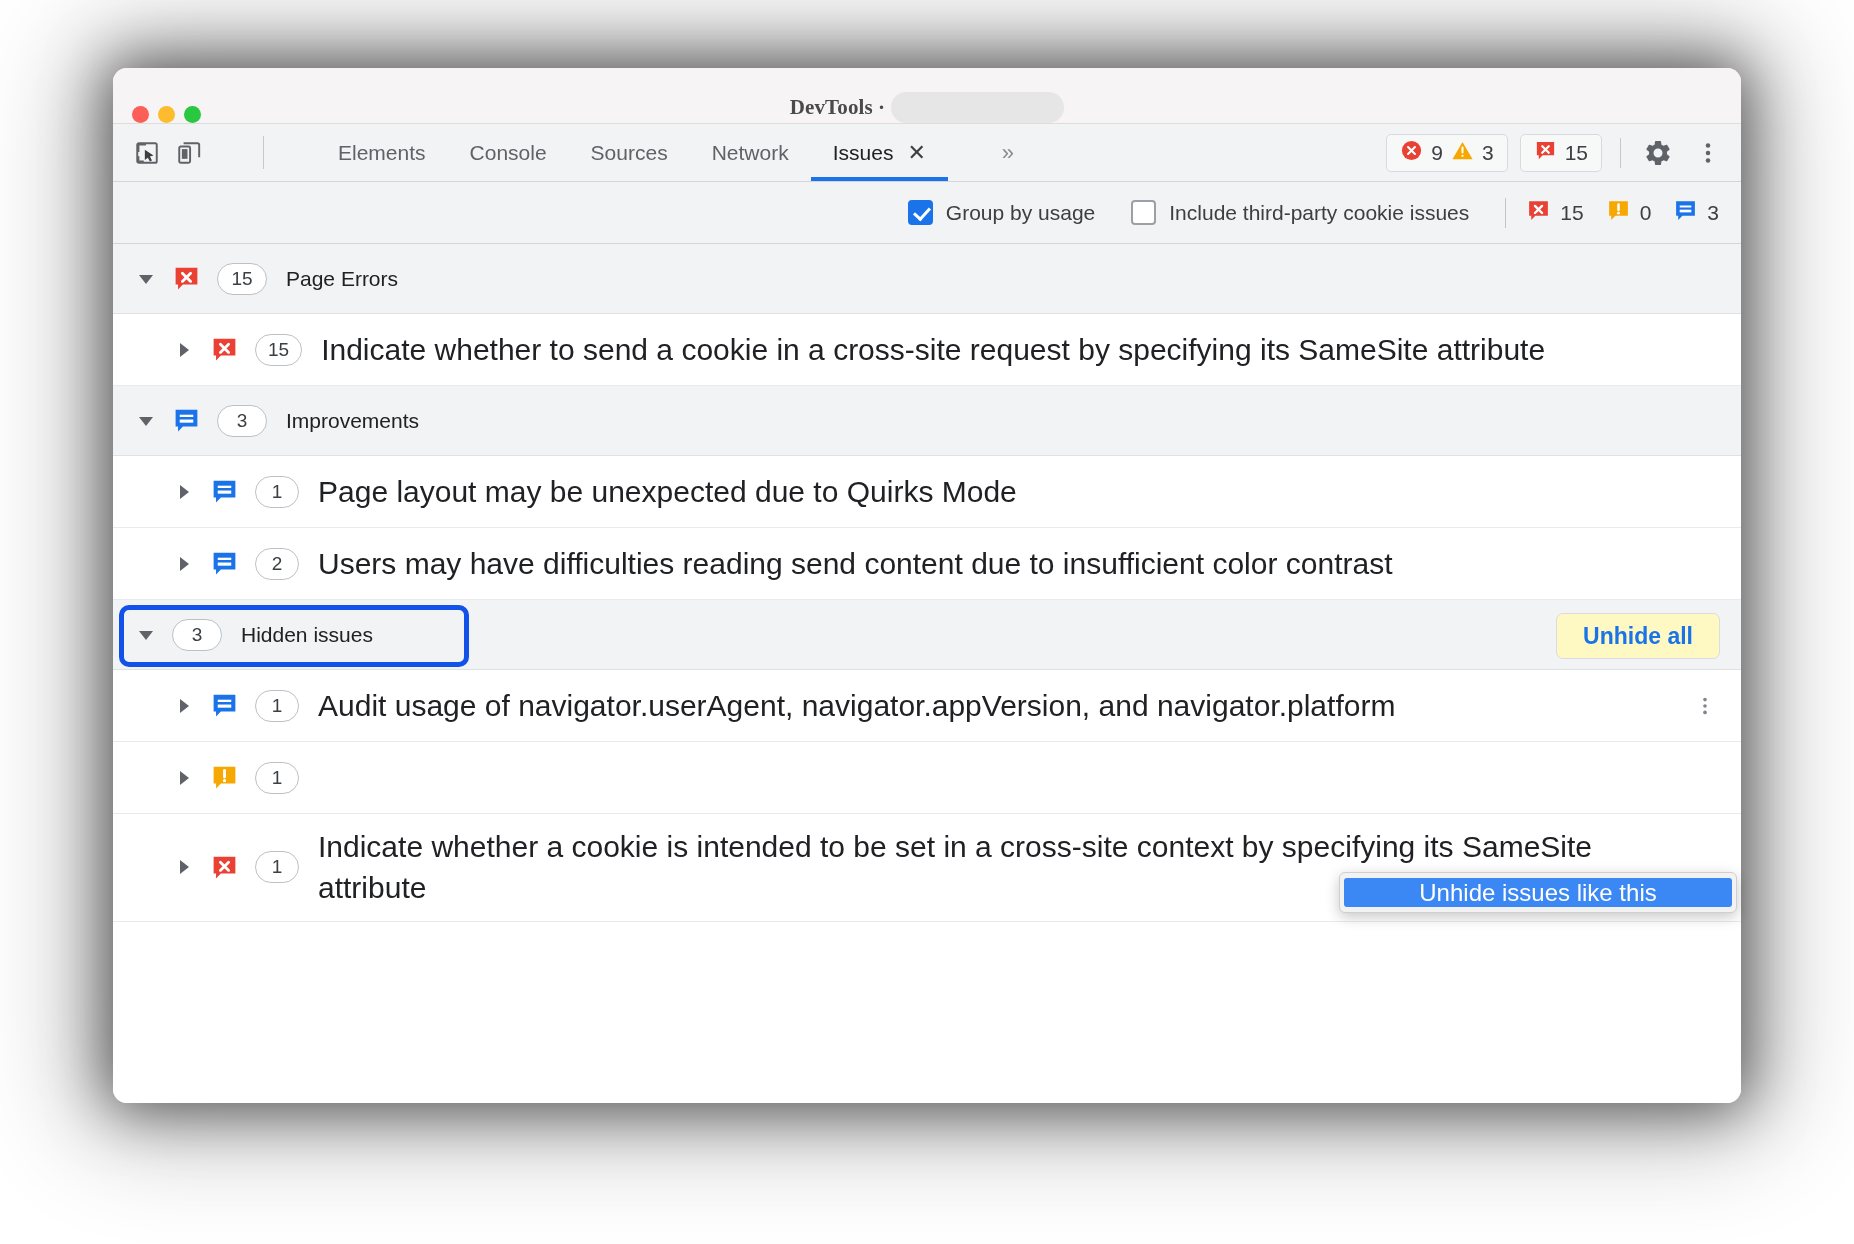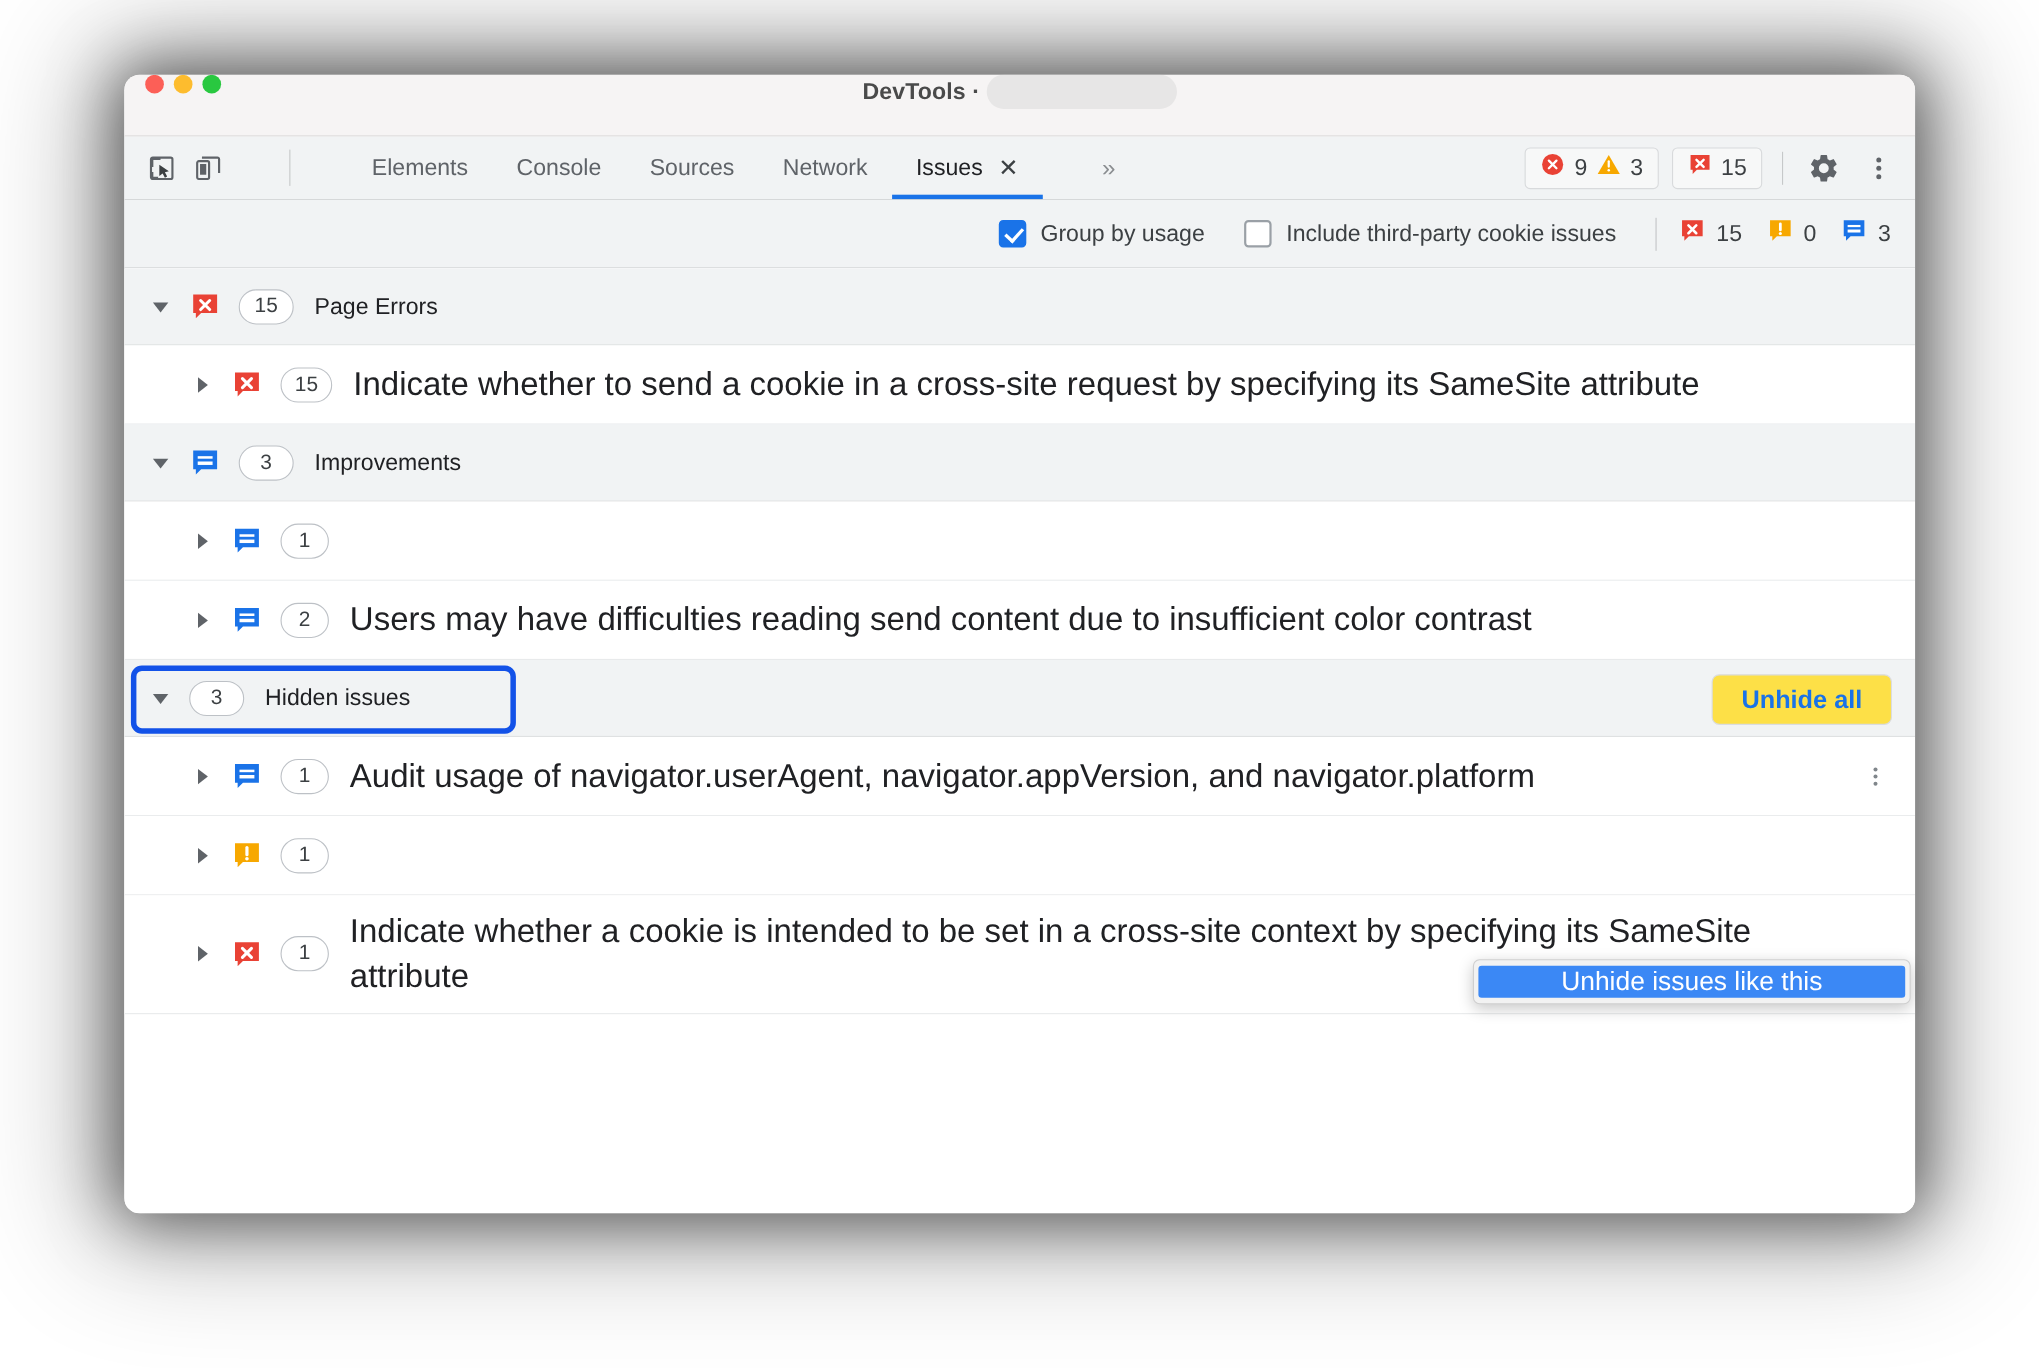--- a/index.html
+++ b/index.html
@@ -30,21 +30,22 @@
   }
 
   
   .titlebar {
     position: relative;
     height: 56px;
     flex: 0 0 56px;
     background: #f6f4f4;
     border-bottom: 1px solid #dedcdc;
     display: flex;
-    align-items: flex-start;
+    align-items: flex-end;
+    font-family: Liberation Serif, serif;
   }
   .traffic {
     display: flex;
     gap: 9px;
     margin-left: 19px;
   }
   .dot { width: 17px; height: 17px; border-radius: 50%; }
   .dot.red { background: #fc5f57; }
   .dot.yellow { background: #fdbc2e; }
   .dot.green { background: #29c840; }
@@ -256,21 +257,21 @@
     pointer-events: none;
   }
   .unhide-all-btn {
     position: absolute;
     right: 21px; top: 13px;
     height: 46px;
     padding: 0 26px;
     display: flex; align-items: center;
     border: 1px solid #dadce0;
     border-radius: 7px;
-    background: #fde047;
+    background: #fef9c3;
     color: #1a73e8;
     font-size: 23px;
     font-weight: bold;
   }
 
   
   .ctx-menu {
     position: absolute;
     left: 1339px; top: 872px;
     width: 398px;
@@ -499,20 +500,21 @@
             </svg>
         </span>
         <span class="kind-icon">
           <svg width="29" height="29" viewBox="0 0 24 24">
             <path d="M3 3 h18 v14 H9 l-4 4 V17 H3 Z" fill="#1a73e8"></path>
             <rect x="6.4" y="7.2" width="11.2" height="1.9" fill="#fff"></rect>
             <rect x="6.4" y="11.2" width="11.2" height="2.6" fill="#fff"></rect>
           </svg>
         </span>
         <span class="count-pill">1</span>
+        <span class="row-title">Page layout may be unexpected due to Quirks Mode</span>
       </div>
 
       <div class="row">
         <span class="caret">
           <svg width="20" height="20" viewBox="0 0 20 20">
               <path d="M6 3 L15 10 L6 17 Z" fill="#5f6368"></path>
             </svg>
         </span>
         <span class="kind-icon">
           <svg width="29" height="29" viewBox="0 0 24 24">

